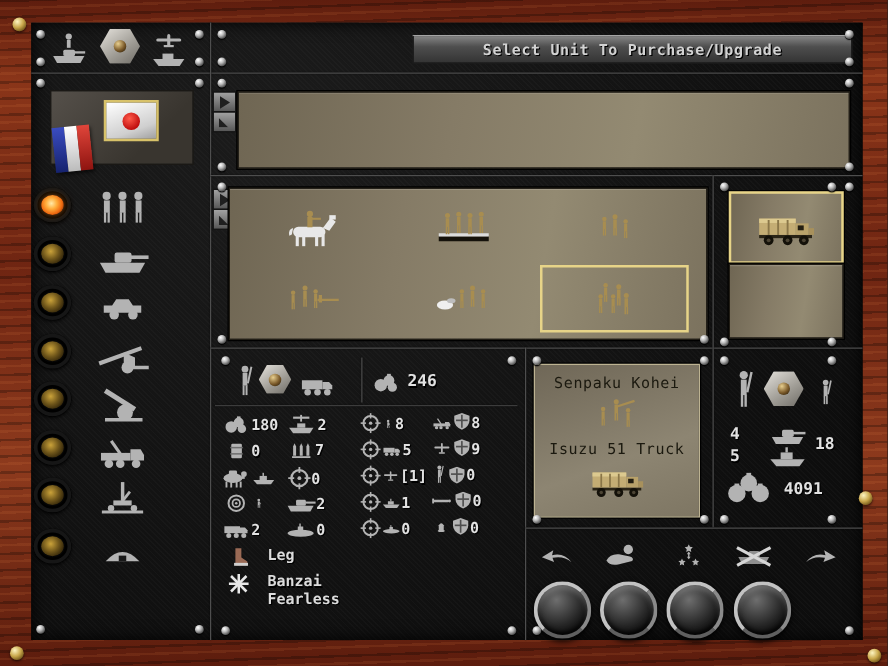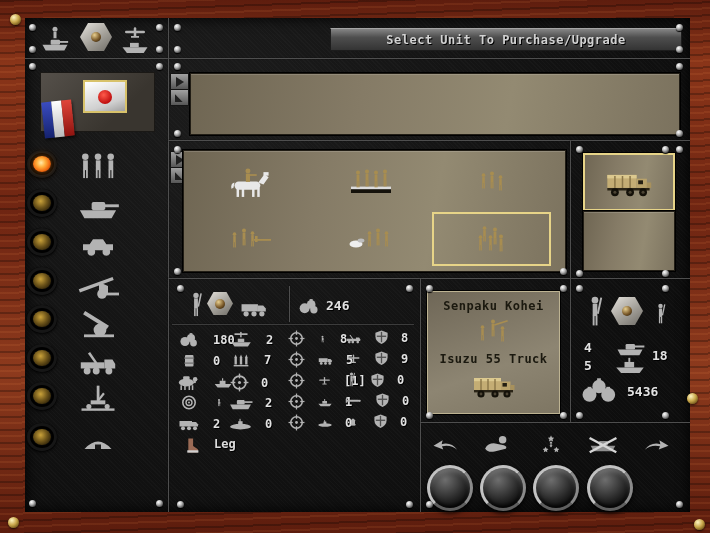--- a/index.html
+++ b/index.html
@@ -47,26 +47,26 @@
   .knob{position:absolute;width:40px;height:40px;border-radius:50%;cursor:pointer;
     border:3px solid #c2c2c2;border-bottom-color:#5f5f5f;border-right-color:#8a8a8a;
     background:radial-gradient(circle at 38% 30%, #6e6e6e 0%, #262626 55%, #050505 85%);
     box-shadow:0 2px 5px #000, inset 0 3px 4px rgba(255,255,255,.25), inset 0 -2px 4px #000;}
   .sbtn{position:absolute;width:17px;height:15px;cursor:pointer;border:1px solid #141414;
     background:linear-gradient(180deg,#a2a2a2,#565656);display:flex;align-items:center;justify-content:center;}
   .tri-r{width:0;height:0;border-left:8px solid #1f1f1f;border-top:5px solid transparent;border-bottom:5px solid transparent;}
   .tri-dl{width:9px;height:9px;background:#1f1f1f;clip-path:polygon(0 100%,0 15%,85% 100%);}
   .num{position:absolute;font-weight:bold;color:#e2e2e2;font-size:12px;text-shadow:1px 1px 0 #000;}
   .num.big{font-size:13px;}
-  .stat{position:absolute;display:flex;align-items:center;gap:12px;text-align:center;}
+  .stat{position:absolute;display:flex;align-items:center;gap:0;text-align:center;}
   .ico{fill:#b3b3b3;stroke:none;}
   .detailpanel{position:absolute;border:1px solid #bdb392;box-shadow:0 0 0 1px #000;
     background:linear-gradient(160deg,#6f6757,#8d8572 60%,#7e7663);
     display:flex;flex-direction:column;align-items:center;}
-  .detailpanel .dname{font-size:12px;font-weight:bold;color:#1b190f;letter-spacing:.5px;}
+  .detailpanel .dname{font-size:12px;font-weight:normal;color:#1b190f;letter-spacing:.5px;}
   .trait{position:absolute;display:flex;align-items:flex-start;gap:14px;}
   .trait .tlabel{font-size:12px;font-weight:bold;color:#dcdcdc;text-shadow:1px 1px 0 #000;line-height:14px;}
   .flagbox{position:absolute;left:40px;top:72px;width:113px;height:58px;cursor:default;
     background:linear-gradient(135deg,#55504a,#39352f 70%);border:1px solid #1a1815;}
   .jpflag{position:absolute;left:42px;top:7px;width:40px;height:29px;background:linear-gradient(160deg,#fff,#cfcfcf 70%,#9f9f9f);
     border:2px solid #d8c26a;cursor:pointer;}
   .jpflag::after{content:"";position:absolute;left:50%;top:50%;width:14px;height:14px;margin:-7px 0 0 -7px;border-radius:50%;
     background:radial-gradient(circle at 40% 35%, #ff5a4a, #c00f0f 70%);}
   .frflag{position:absolute;left:2px;top:28px;width:30px;height:36px;transform:rotate(-6deg);cursor:pointer;
     display:flex;box-shadow:1px 2px 3px rgba(0,0,0,.6);}
@@ -728,27 +728,34 @@
       </svg>
       <span class="num" style="position:static">0</span>
     </div>
 
   <div class="trait" style="left:183px;top:437px;">
     <svg width="17" height="17" viewBox="0 0 16 16">
         <use href="#s-boot"></use>
       </svg>
     <span class="tlabel">Leg</span>
   </div>
+  <div class="trait" style="left:182px;top:458px;">
+    <svg width="18" height="18" viewBox="0 0 16 16">
+        <use href="#s-burst"></use>
+      </svg>
+    <span class="tlabel"><span>Banzai</span><br>
+    <span>Fearless</span></span>
+  </div>
 
   <div class="detailpanel" style="left:427px;top:291px;width:131px;height:121px;">
     <div class="dname" style="margin-top:7px;">Senpaku Kohei</div>
     <svg width="40" height="26" viewBox="0 0 40 26" style="margin-top:6px;">
         <use href="#u-infgroup"></use>
       </svg>
-    <div class="dname" style="margin-top:7px;">Isuzu 55 Truck</div>
+    <div class="dname" style="margin-top:7px;">Isuzu 51 Truck</div>
     <svg width="48" height="30" viewBox="0 0 48 30" style="margin-top:4px;">
         <use href="#u-truck"></use>
       </svg>
   </div>
 
   <div style="position:absolute;left:584px;top:296px;"><svg class="ico" width="22" height="33" viewBox="0 0 16 24">
         <use href="#s-soldier-rifle"></use>
       </svg></div>
   <div class="hex" style="left:611px;top:297px;"></div>
   <div style="position:absolute;left:653px;top:303px;"><svg class="ico" width="15" height="23" viewBox="0 0 16 24">
@@ -759,21 +766,21 @@
   <div style="position:absolute;left:614px;top:337px;"><svg class="ico" width="32" height="20" viewBox="0 0 24 16">
         <use href="#s-tank"></use>
       </svg></div>
   <div style="position:absolute;left:612px;top:353px;"><svg class="ico" width="36" height="22" viewBox="0 0 24 16">
         <use href="#s-ship"></use>
       </svg></div>
   <div class="num big" style="left:652px;top:348px;">18</div>
   <div style="position:absolute;left:580px;top:377px;"><svg class="ico" width="38" height="26" viewBox="0 0 24 16">
         <use href="#s-money3"></use>
       </svg></div>
-  <div class="num big" style="left:627px;top:384px;">5436</div>
+  <div class="num big" style="left:627px;top:384px;">4091</div>
 
   <div style="position:absolute;left:430px;top:436px;"><svg class="ico" width="32" height="20" viewBox="0 0 24 16">
         <use href="#s-arrowL"></use>
       </svg></div>
   <div style="position:absolute;left:482px;top:433px;"><svg class="ico" width="30" height="22" viewBox="0 0 24 16">
         <use href="#s-handcoin"></use>
       </svg></div>
   <div style="position:absolute;left:538px;top:432px;"><svg class="ico" width="26" height="24" viewBox="0 0 24 16">
         <use href="#s-stars"></use>
       </svg></div>

